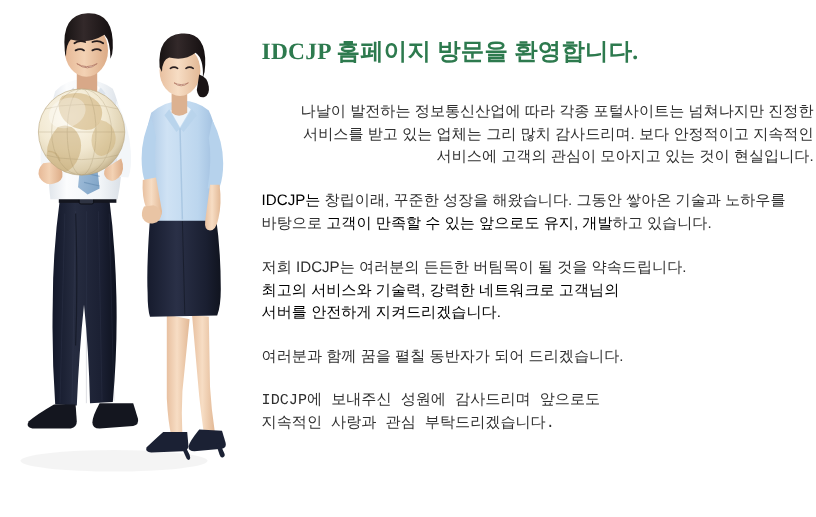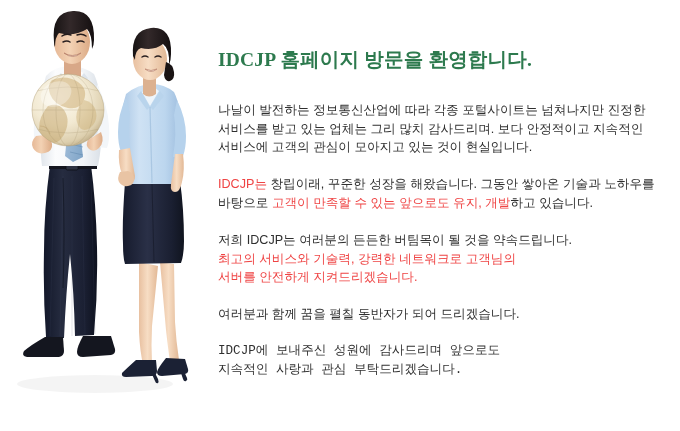--- a/index.html
+++ b/index.html
@@ -30,21 +30,21 @@
     width: 210px;
     height: 431px;
     overflow: hidden;
   }
   #photo svg { display: block; }
 
   
   #content {
     position: absolute;
     left: 217px;
-    top: 17px;
+    top: 0;
     width: 463px;
     height: 356px;
   }
 
   .title {
     position: absolute;
     left: 1px;
     top: 29px;
     font-family: "Liberation Serif", "DejaVu Serif", serif;
     font-weight: bold;
@@ -57,23 +57,23 @@
   .para {
     position: absolute;
     left: 1px;
     width: 460px;
     font-size: 12.6px;
     line-height: 18.5px;
     color: #2f2f2f;
     white-space: nowrap;
   }
   .para .line { display: block; height: 18.5px; }
-  .hl { color: #ef4444; }
-
-  #p1 { top: 84px; }
+  .hl { color: #000000; }
+
+  #p1 { top: 84px; text-align: right; }
   #p2 { top: 158px; }
   #p3 { top: 214px; }
   #p4 { top: 288px; }
   #p5 { top: 325px; font-family: Liberation Mono, monospace; }
 </style>
 </head>
 <body>
 
 <div id="page">
 

